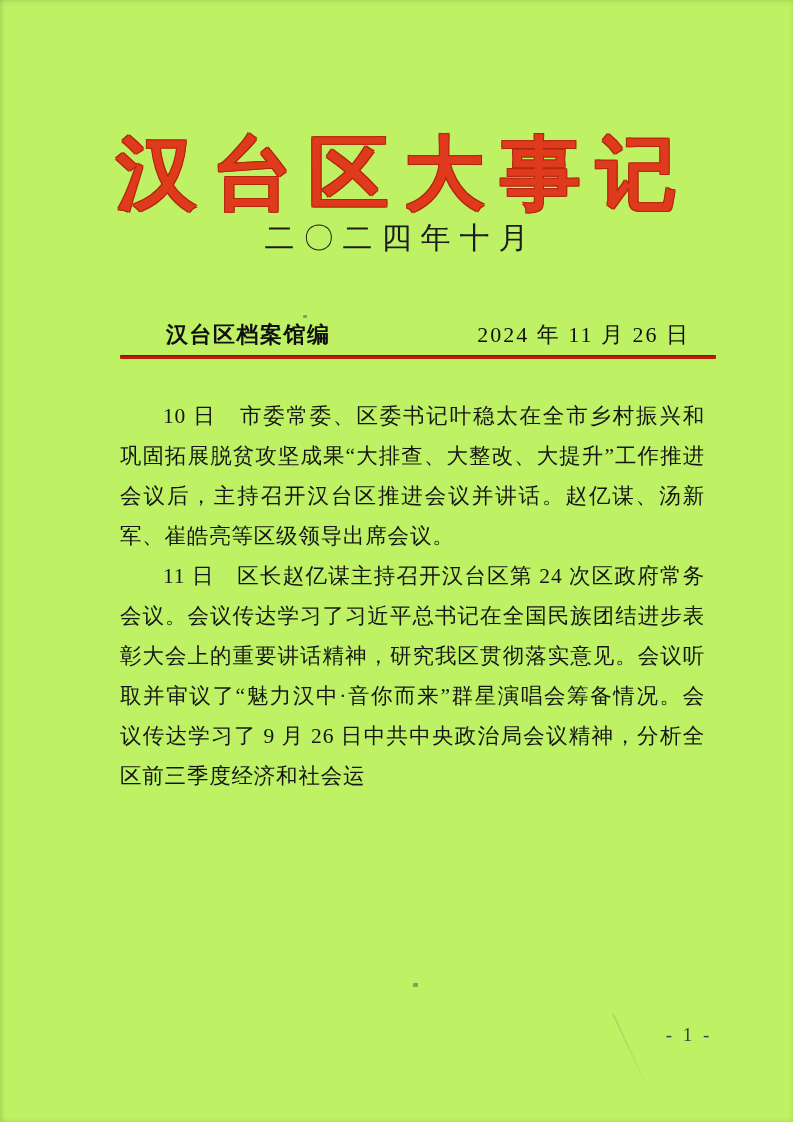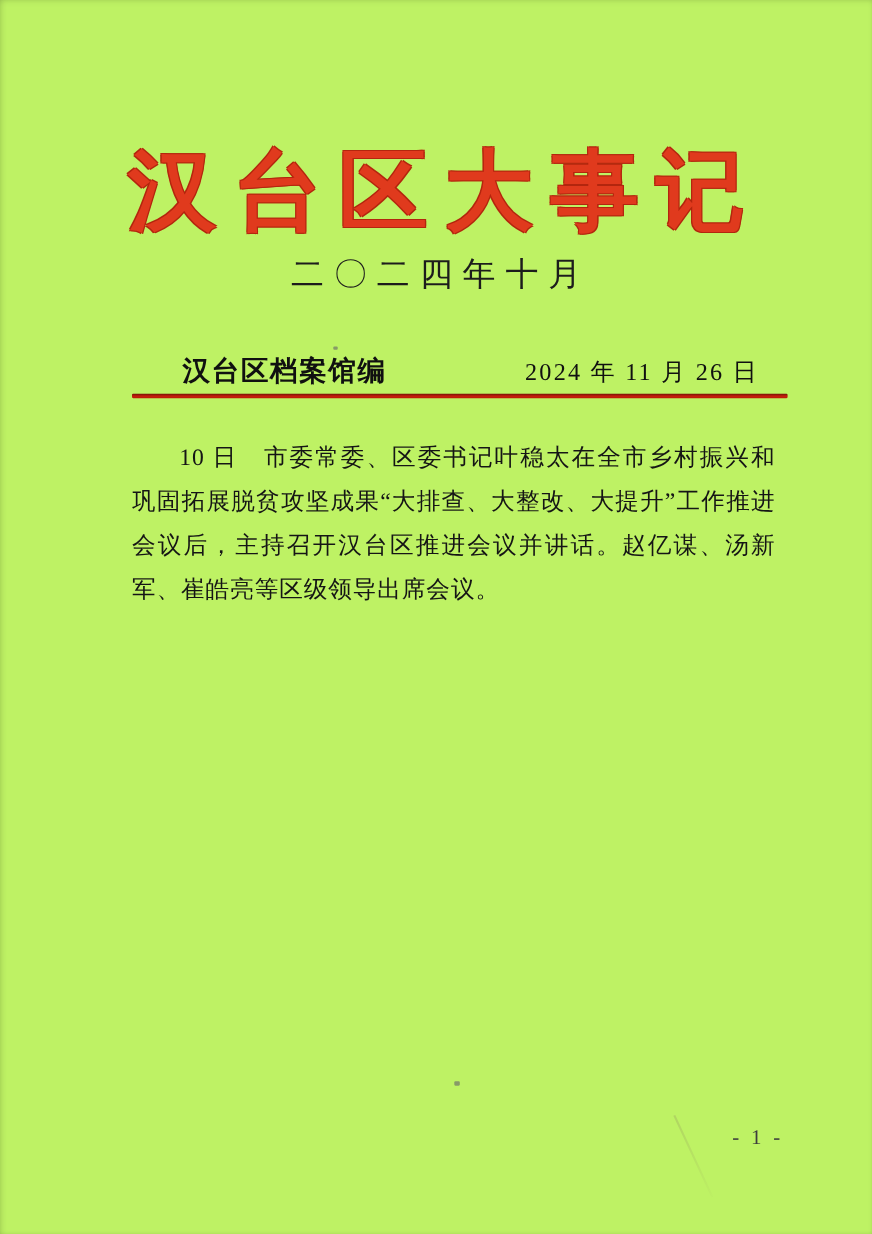--- a/index.html
+++ b/index.html
@@ -37,21 +37,21 @@
     color: var(--title-red, #e03a1d);
     text-shadow:
       1px 1px 0 #b3260e,
       -1px 1px 0 #b3260e,
       1px -1px 0 #b3260e,
       -1px -1px 0 #b3260e;
   }
 
   .doc-subtitle {
     position: absolute;
-    top: 230px;
+    top: 218px;
     left: 0;
     width: 100%;
     text-align: center;
     font-size: 30px;
     line-height: 40px;
     letter-spacing: 9px;
     text-indent: 9px;
     color: #1c1c1c;
   }
 
@@ -62,21 +62,21 @@
     width: 596px;
   }
   .masthead-row {
     display: flex;
     justify-content: space-between;
     align-items: baseline;
     padding: 0 26px 5px 46px;
   }
   .masthead-editor {
     font-weight: bold;
-    font-size: 25px;
+    font-size: 22px;
     letter-spacing: 1.5px;
     color: #101010;
   }
   .masthead-date {
     font-weight: normal;
     font-size: 22px;
     letter-spacing: 2px;
     color: #101010;
   }
   .masthead-rule {
@@ -144,20 +144,21 @@
   <div class="masthead">
     <div class="masthead-row">
       <span class="masthead-editor">汉台区档案馆编</span>
       <span class="masthead-date">2024 年 11 月 26 日</span>
     </div>
     <div class="masthead-rule"></div>
   </div>
 
   <div class="body-text">
     <p>10 日　市委常委、区委书记叶稳太在全市乡村振兴和巩固拓展脱贫攻坚成果“大排查、大整改、大提升”工作推进会议后，主持召开汉台区推进会议并讲话。赵亿谋、汤新军、崔皓亮等区级领导出席会议。</p>
+    <p>11 日　区长赵亿谋主持召开汉台区第 24 次区政府常务会议。会议传达学习了习近平总书记在全国民族团结进步表彰大会上的重要讲话精神，研究我区贯彻落实意见。会议听取并审议了“魅力汉中·音你而来”群星演唱会筹备情况。会议传达学习了 9 月 26 日中共中央政治局会议精神，分析全区前三季度经济和社会运</p>
   </div>
 
   <div class="page-number">- 1 -</div>
 
   <div class="speck speck-a"></div>
   <div class="speck speck-b"></div>
   <div class="crease"></div>
 
 </div>
 

